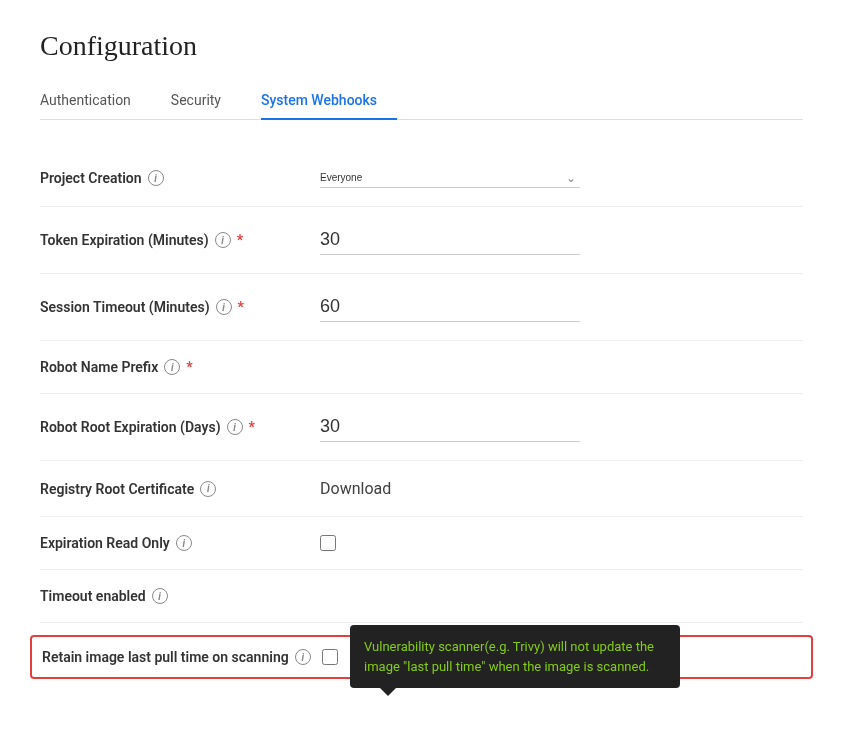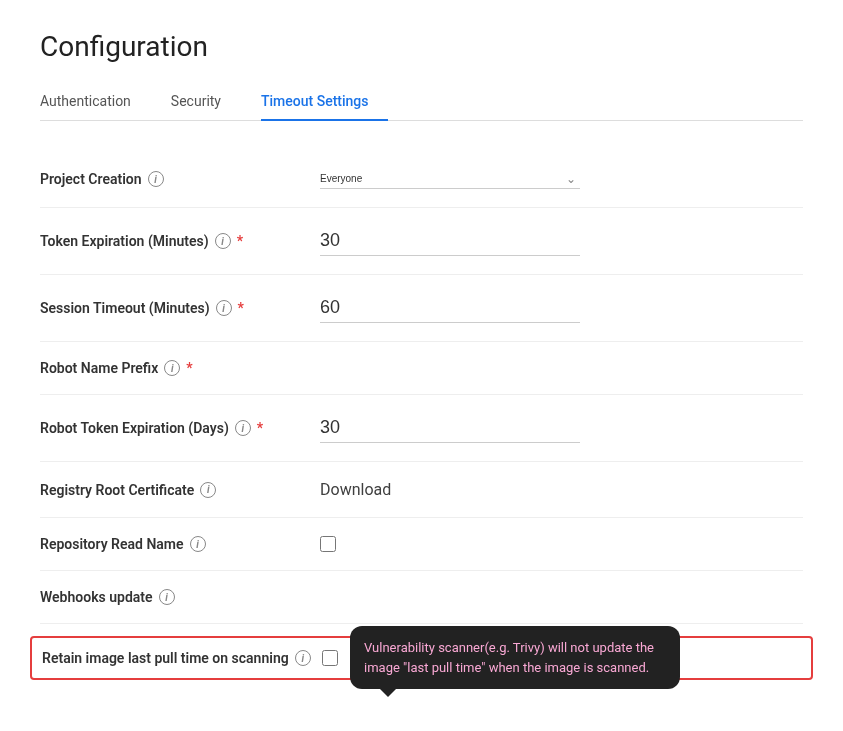--- a/index.html
+++ b/index.html
@@ -12,20 +12,21 @@
     .page {
       width: 843px;
       min-height: 731px;
       padding: 30px 40px 40px 40px;
     }
     .page-title {
       font-size: 28px;
       font-weight: 400;
       color: #222;
       margin-bottom: 20px;
+      font-family: Liberation Serif, serif;
     }
     .tabs {
       display: flex;
       border-bottom: 1px solid #ddd;
       margin-bottom: 30px;
       gap: 0;
       text-align: center;
     }
     .tab {
       padding: 10px 20px 10px 0;
@@ -147,23 +148,23 @@
       border-radius: 4px;
       padding: 12px 10px;
       margin: 0 -10px;
       position: relative;
     }
     .tooltip-box {
       position: absolute;
       left: 310px;
       top: -10px;
       background: #222;
-      color: #f9a8d4;
+      color: #84cc16;
       padding: 12px 14px;
-      border-radius: 12px;
+      border-radius: 4px;
       font-size: 13px;
       max-width: 330px;
       line-height: 1.5;
       z-index: 10;
       pointer-events: none;
     }
     .tooltip-box::before {
       content: '';
       position: absolute;
       bottom: -8px;
@@ -185,21 +186,21 @@
   <h1 class="page-title">Configuration</h1>
 
   <div class="tabs">
     <div class="tab">
       <span>Authentication</span>
     </div>
     <div class="tab">
       <span>Security</span>
     </div>
     <div class="tab active">
-      <span>Timeout Settings</span>
+      <span>System Webhooks</span>
     </div>
   </div>
 
   <div class="form-section">
 
     <div class="form-row">
       <div class="form-label">
         <span>Project Creation</span>
         <span class="info-icon">i</span>
       </div>
@@ -241,21 +242,21 @@
       <div class="form-label">
         <span>Robot Name Prefix</span>
         <span class="info-icon">i</span>
         <span class="required">*</span>
       </div>
     </div>
     <hr class="divider">
 
     <div class="form-row">
       <div class="form-label">
-        <span>Robot Token Expiration (Days)</span>
+        <span>Robot Root Expiration (Days)</span>
         <span class="info-icon">i</span>
         <span class="required">*</span>
       </div>
       <div class="form-control">
         <input class="form-input" type="text" value="30" style="">
       </div>
     </div>
     <hr class="divider">
 
     <div class="form-row">
@@ -264,32 +265,32 @@
         <span class="info-icon">i</span>
       </div>
       <div class="form-control">
         <a class="download-link" href="#">Download</a>
       </div>
     </div>
     <hr class="divider">
 
     <div class="form-row">
       <div class="form-label">
-        <span>Repository Read Name</span>
+        <span>Expiration Read Only</span>
         <span class="info-icon">i</span>
       </div>
       <div class="form-control checkbox-wrapper">
         <input class="form-checkbox" type="checkbox" style="">
       </div>
     </div>
     <hr class="divider">
 
     <div class="form-row">
       <div class="form-label">
-        <span>Webhooks update</span>
+        <span>Timeout enabled</span>
         <span class="info-icon">i</span>
       </div>
       <div class="form-control"></div>
     </div>
     <hr class="divider">
 
     <div style="position:relative; margin: 12px 0;">
       <div class="row-highlighted">
         <div style="display:flex; align-items:center;">
           <div class="form-label">

